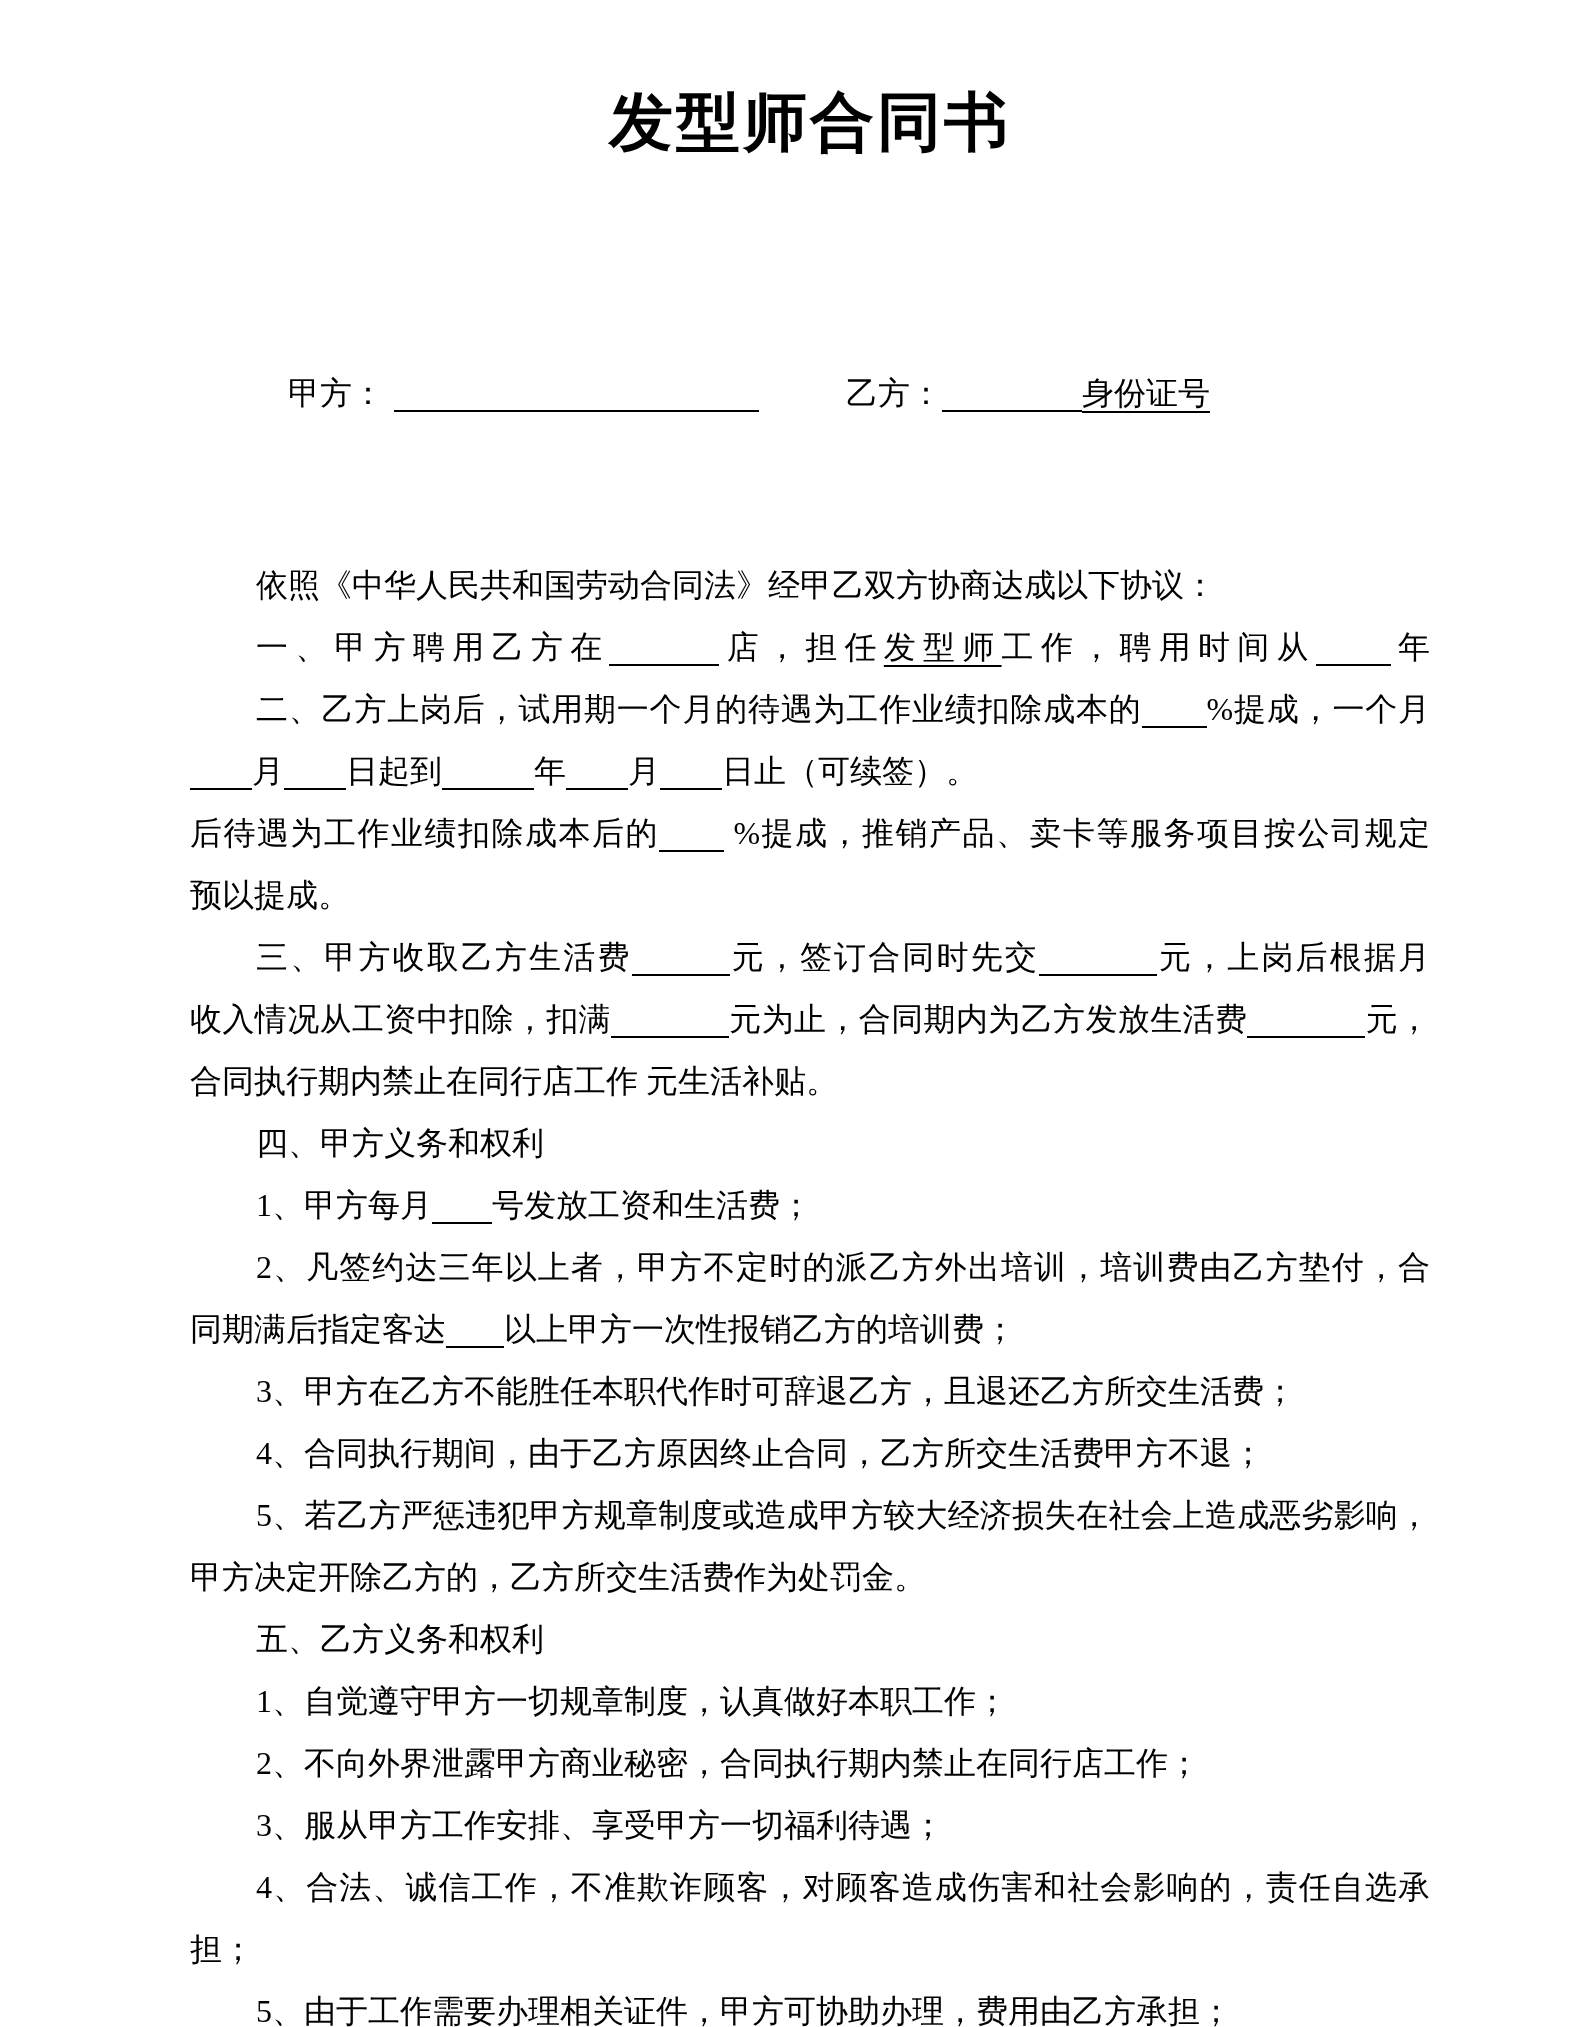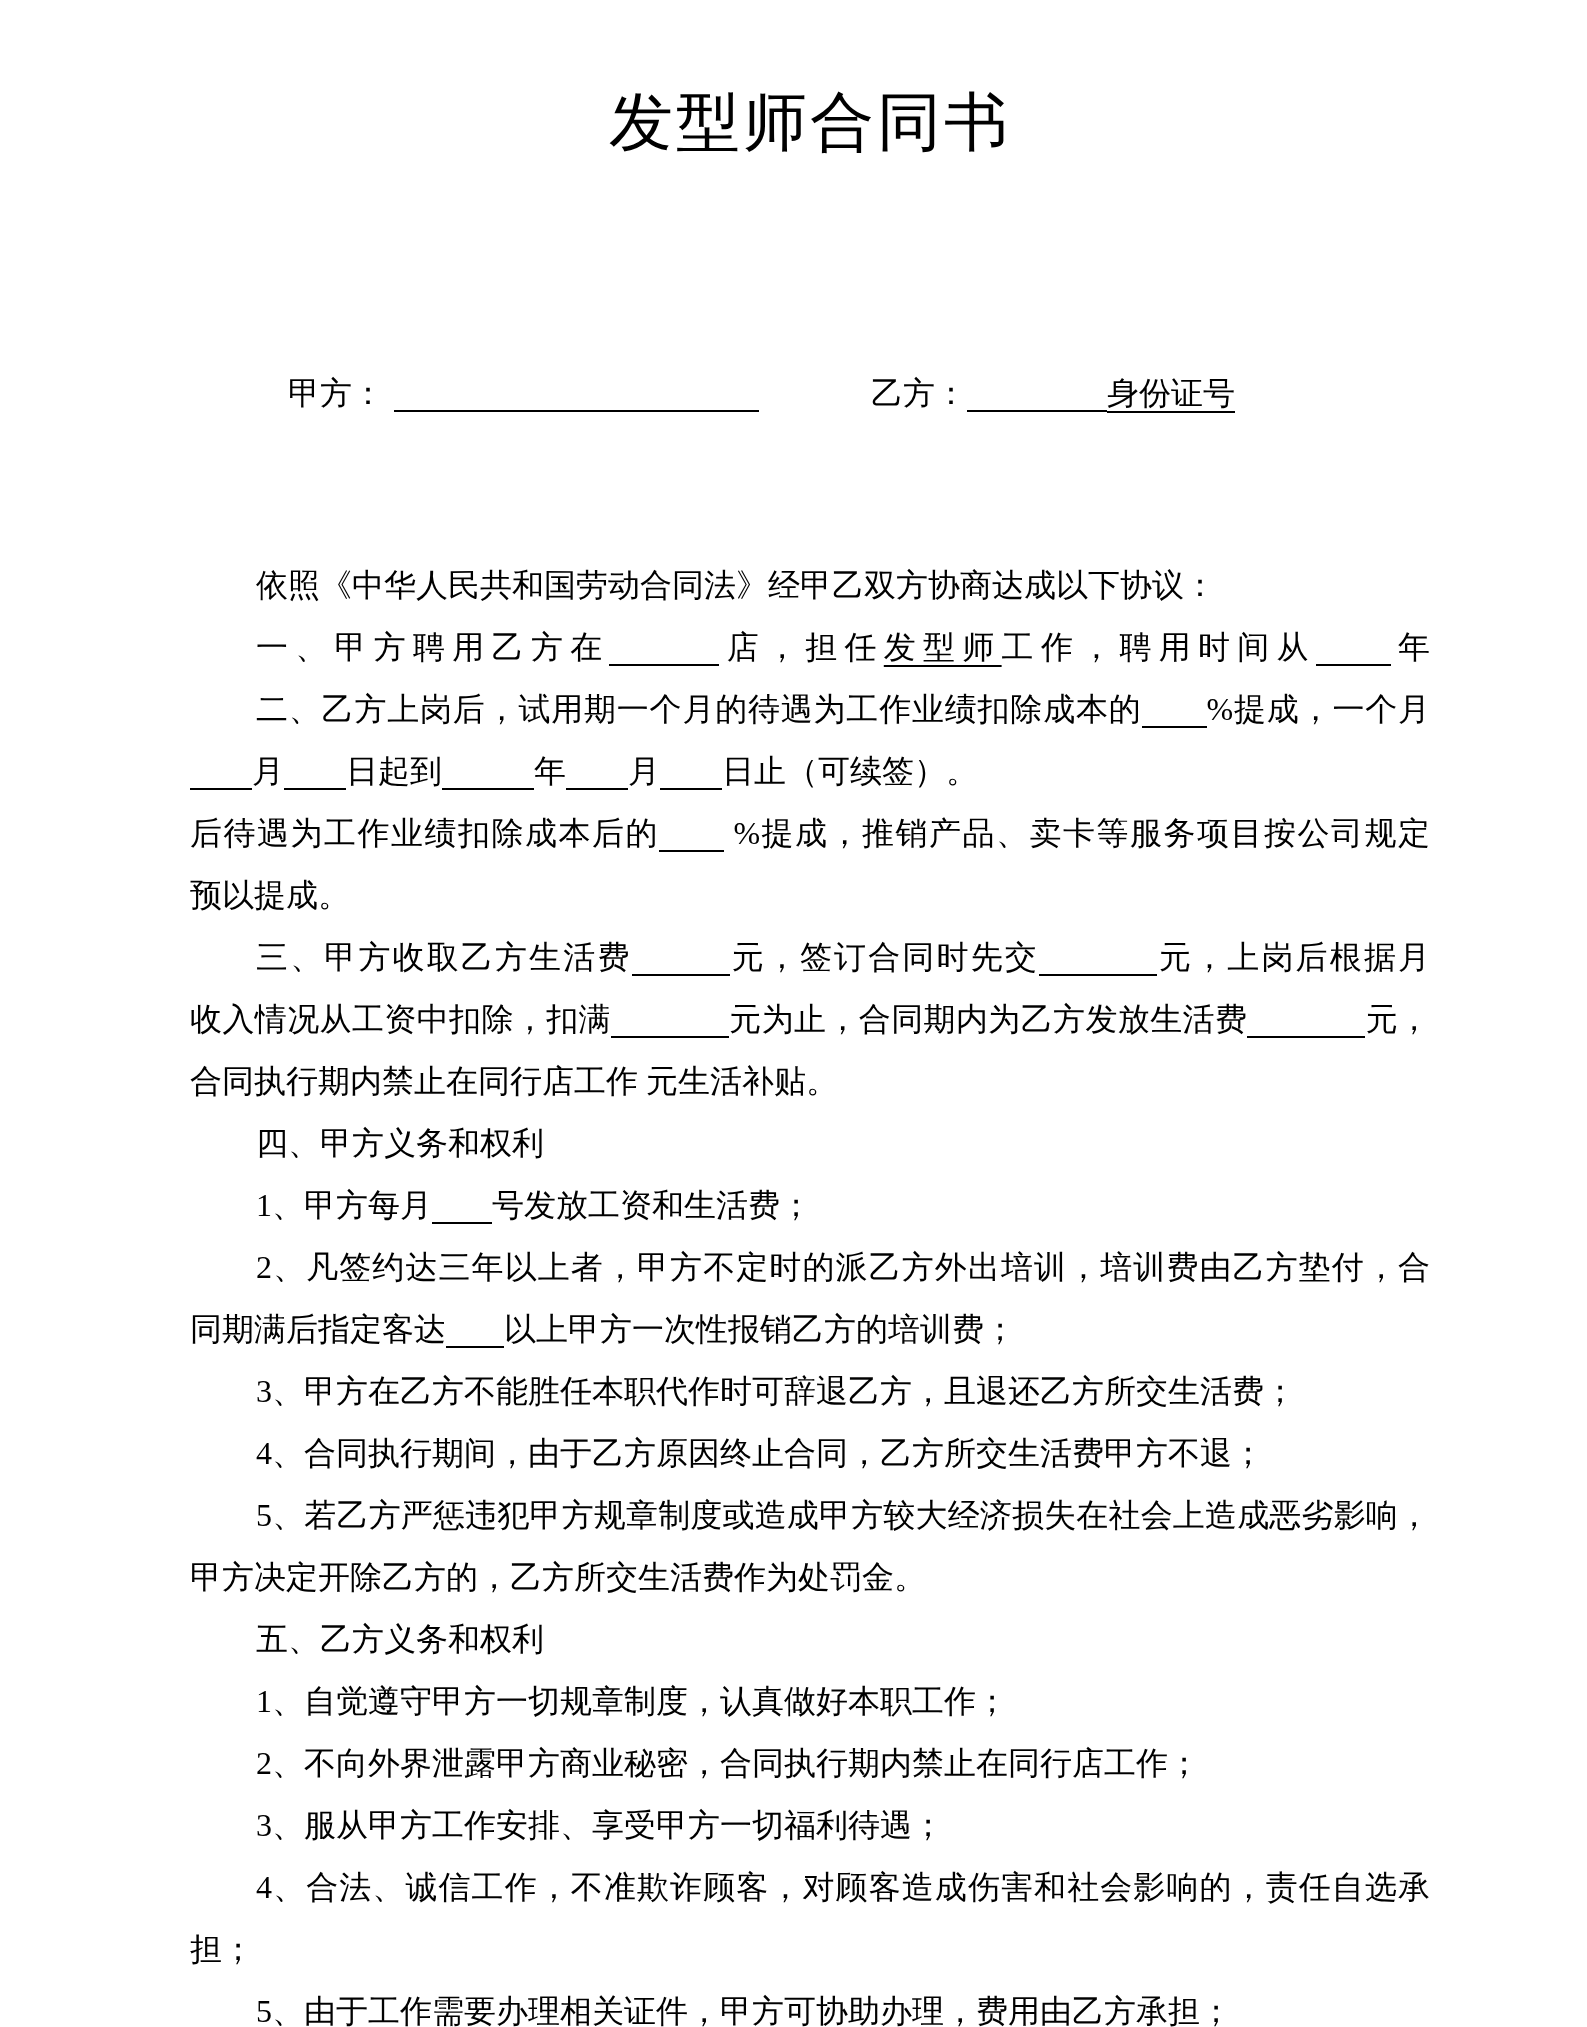--- a/index.html
+++ b/index.html
@@ -11,40 +11,40 @@
     color: #000000;
     font-family: "Liberation Serif", "DejaVu Serif", serif;
     overflow: hidden;
   }
   .page { padding: 0 157px 0 190px; }
 
   .title {
     margin: 88px 0 0 0;
     font-size: 64px;
     line-height: 70px;
-    font-weight: normal;
+    font-weight: bold;
     text-align: center;
     letter-spacing: 3px;
   }
 
   .parties {
     margin-top: 142px;
     padding-left: 66px;
     font-size: 32px;
     line-height: 62px;
     white-space: pre-wrap;
   }
   .blank {
     display: inline-block;
     height: 34px;
     border-bottom: 2px solid #000;
     vertical-align: -8px;
   }
   .party-a-blank { width: 365px; margin-left: 10px; }
-  .party-b { margin-left: 112px; }
+  .party-b { margin-left: 87px; }
   .party-b-blank { width: 140px; }
 
   .ul {
     text-decoration: underline;
     text-decoration-thickness: 2px;
     text-underline-offset: 7px;
   }
 
   .doc-body { margin-top: 68px; }
   .line {

